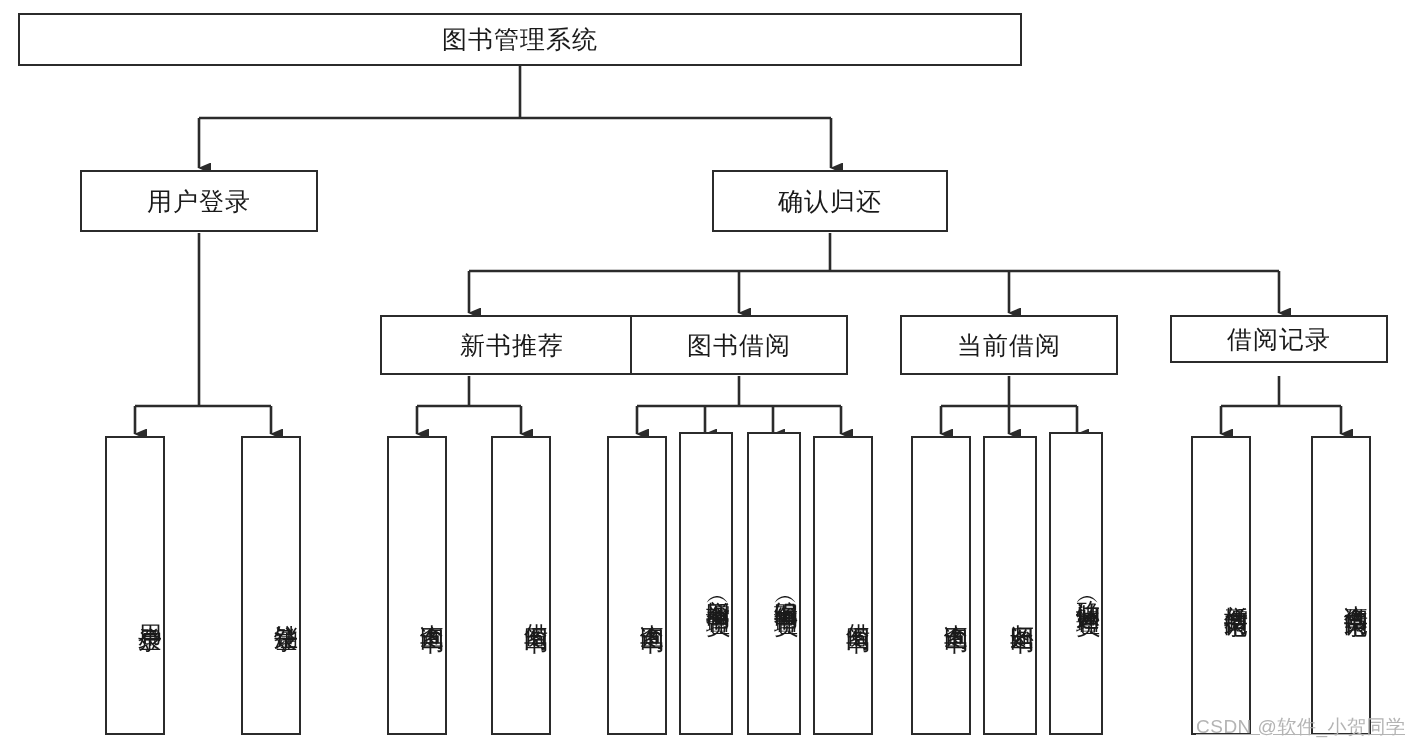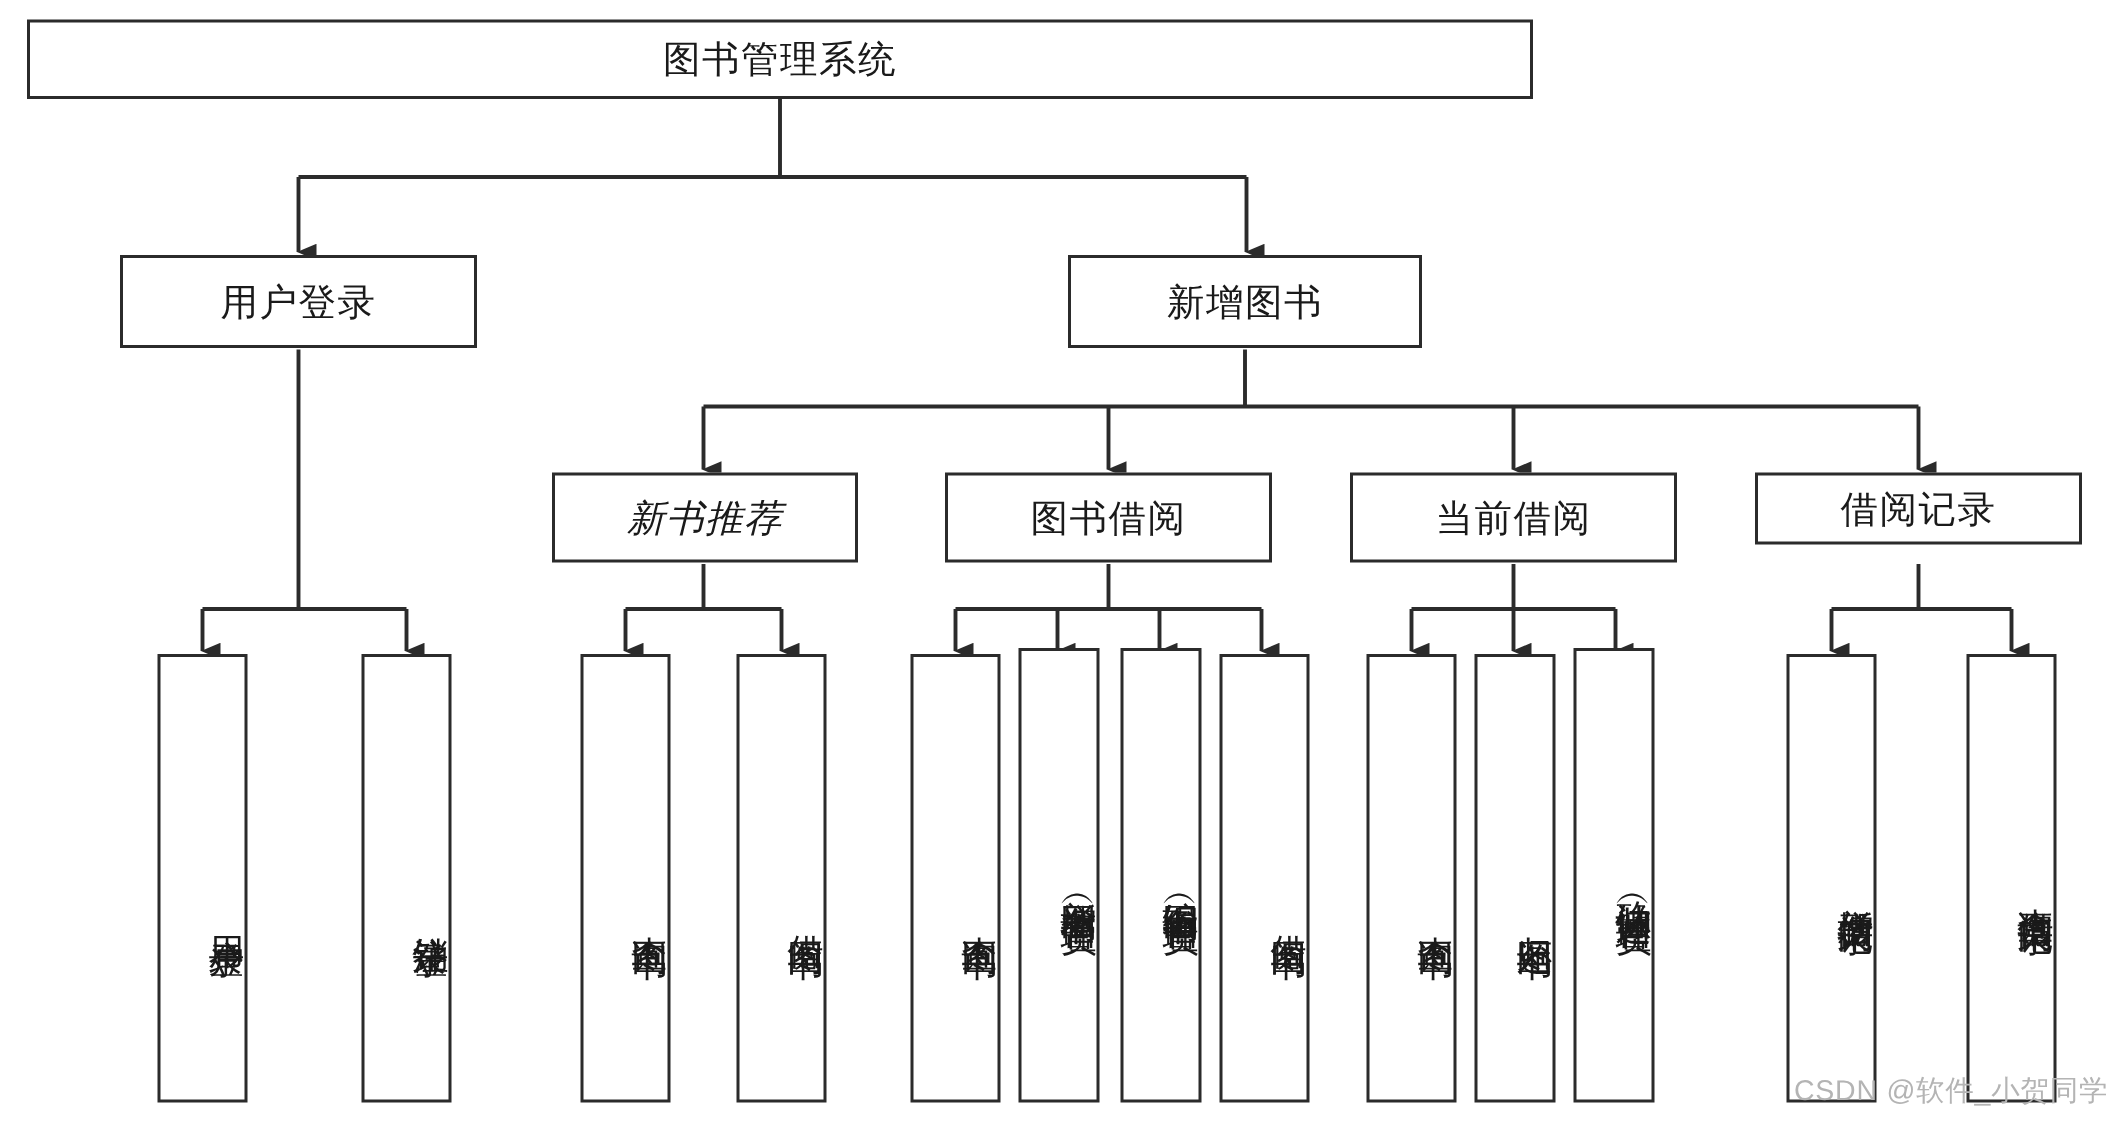--- a/index.html
+++ b/index.html
@@ -51,20 +51,21 @@
   }
   .node.vert.tall {
     padding-top: 12px;
   }
   .watermark {
     position: absolute;
     font-size: 19px;
     color: #b4b4b4;
     white-space: nowrap;
     letter-spacing: 0.5px;
+    text-decoration: underline;
   }
 </style>
 </head>
 <body>
 
 <div id="canvas">
 
   <svg class="edges" viewBox="0 0 1405 747">
     <defs>
       <marker id="arrow" markerWidth="11" markerHeight="13" refX="5.5" refY="12" orient="auto" markerUnits="userSpaceOnUse">
@@ -116,24 +117,24 @@
   </svg>
 
   <div class="node horiz" style="left:18px; top:13px; width:1004px; height:53px;">
     <span>图书管理系统</span>
   </div>
 
   <div class="node horiz" style="left:80px; top:170px; width:238px; height:62px;">
     <span>用户登录</span>
   </div>
   <div class="node horiz" style="left:712px; top:170px; width:236px; height:62px;">
-    <span>新增图书</span>
+    <span>确认归还</span>
   </div>
 
-  <div class="node horiz" style="left:368px; top:315px; width:204px; height:60px;font-style:italic;">
+  <div class="node horiz" style="left:380px; top:315px; width:264px; height:60px;">
     <span>新书推荐</span>
   </div>
   <div class="node horiz" style="left:630px; top:315px; width:218px; height:60px;">
     <span>图书借阅</span>
   </div>
   <div class="node horiz" style="left:900px; top:315px; width:218px; height:60px;justify-content:center;">
     <span>当前借阅</span>
   </div>
   <div class="node horiz" style="left:1170px; top:315px; width:218px; height:48px;">
     <span>借阅记录</span>

